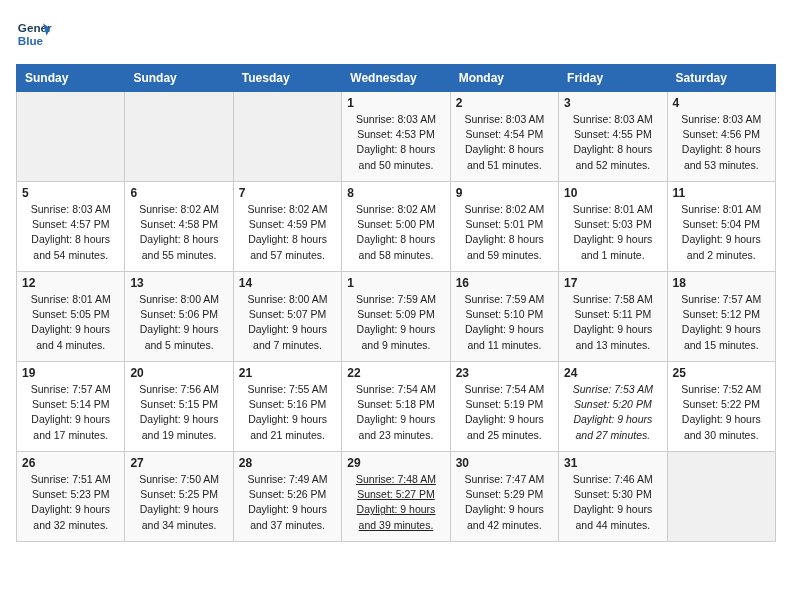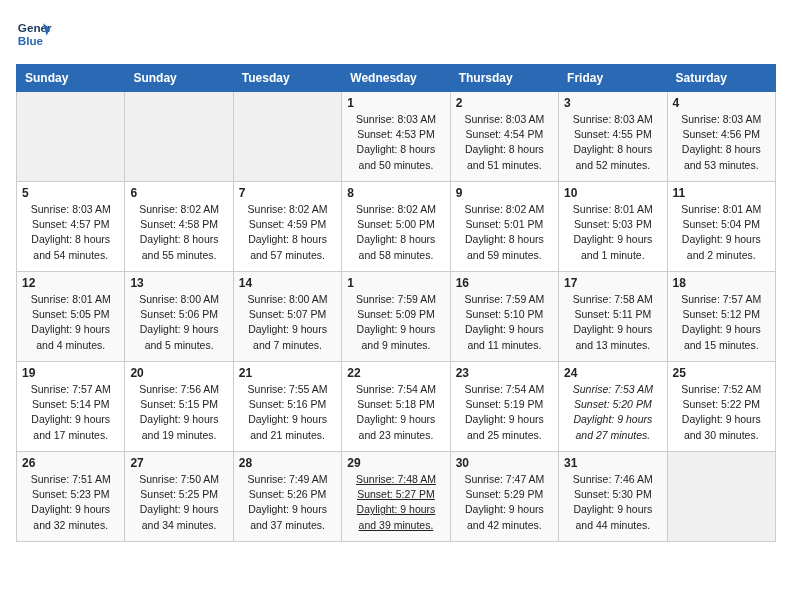--- a/index.html
+++ b/index.html
@@ -96,21 +96,21 @@
   </div>
 </div>
 
 <table>
   <thead>
     <tr id="header-row">
         <th>Sunday</th>
         <th>Sunday</th>
         <th>Tuesday</th>
         <th>Wednesday</th>
-        <th>Thursday</th>
+        <th>Monday</th>
         <th>Friday</th>
         <th>Saturday</th>
       </tr>
   </thead>
   <tbody id="calendar-body">
       <tr>
         <td class="empty-cell"></td>
         <td class="empty-cell"></td>
         <td class="empty-cell"></td>
         <td>

